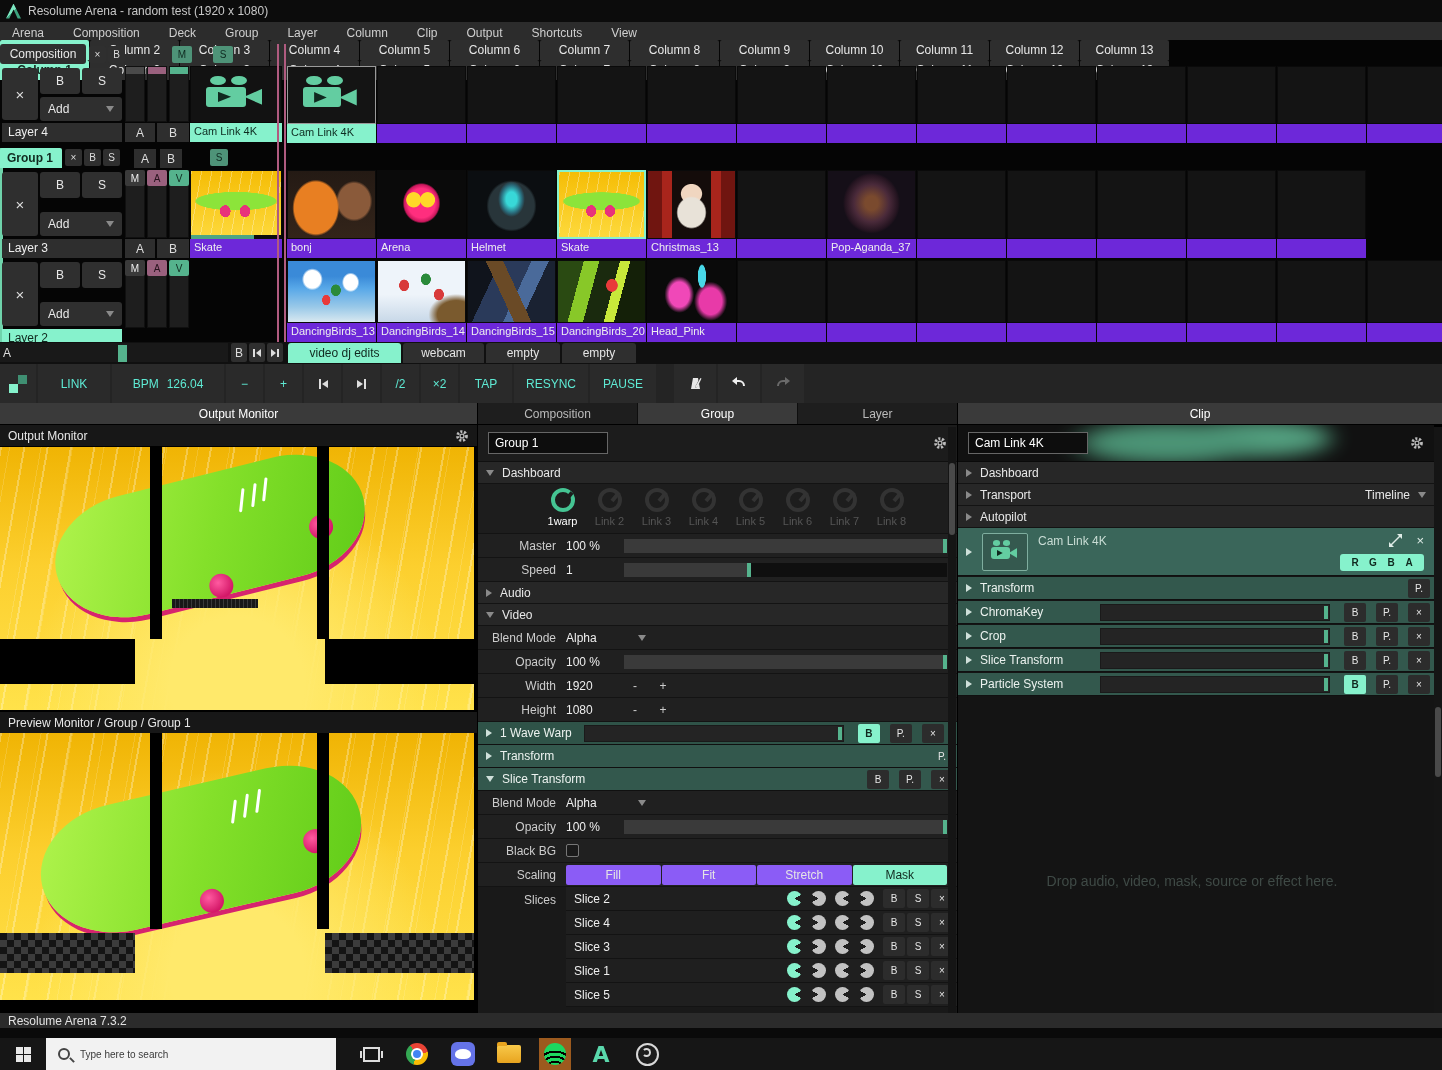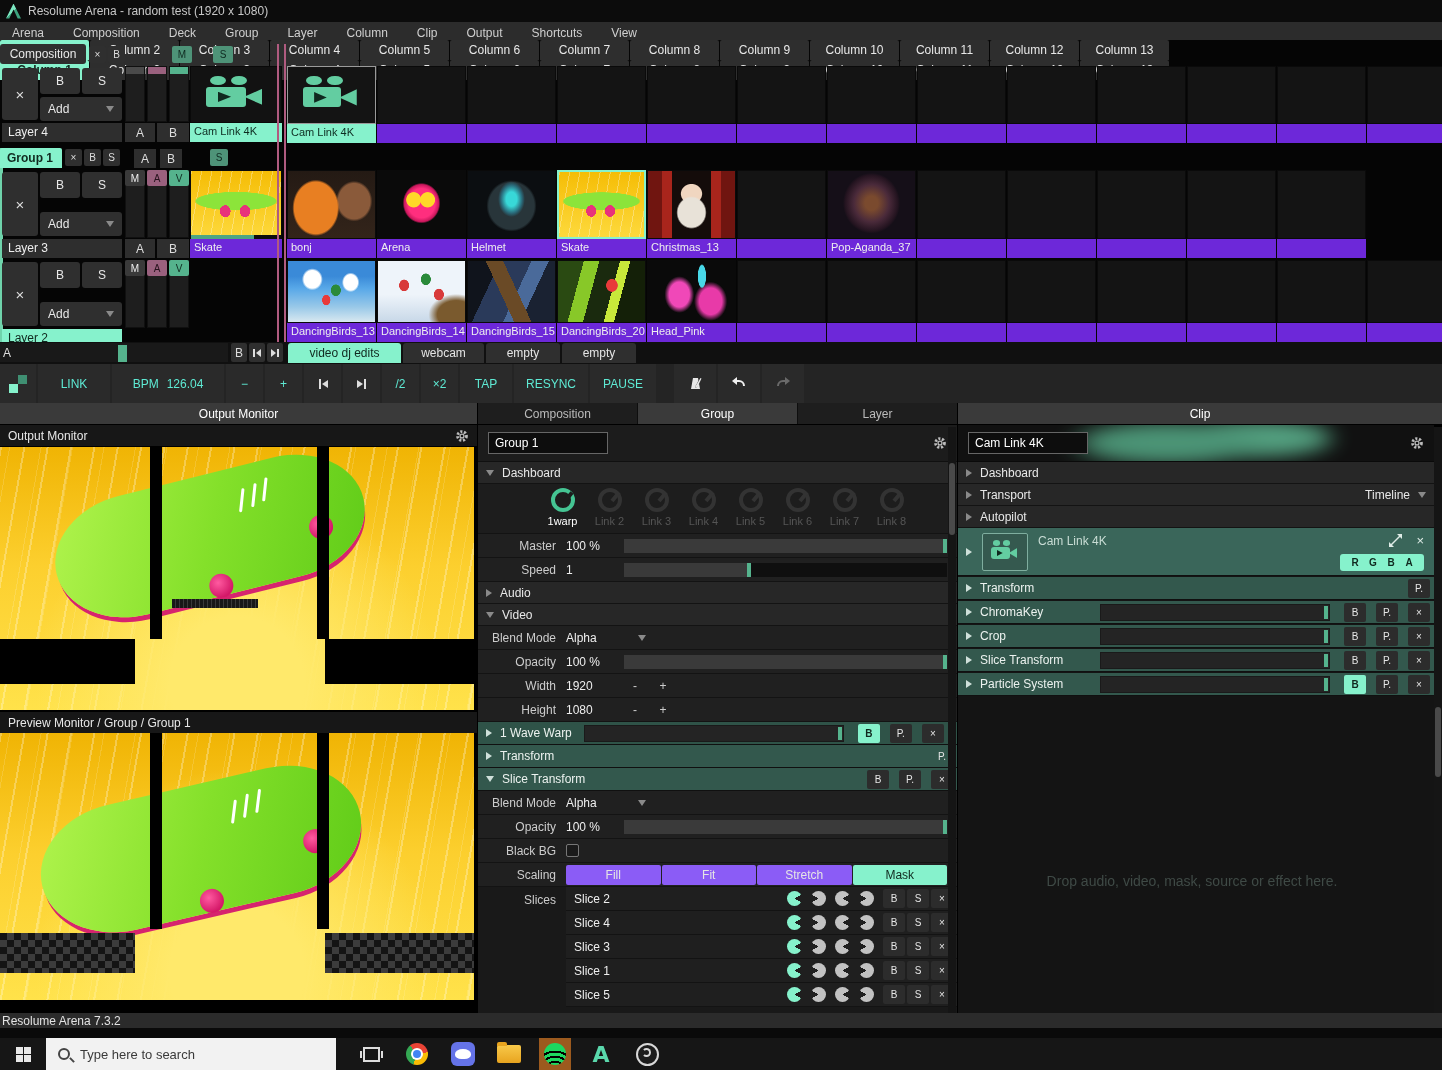--- a/index.html
+++ b/index.html
@@ -155,26 +155,26 @@
 
   
   .srcblock { display:flex; align-items:center; height:48px; background:#3a665a; border-bottom:1px solid #101010; gap:10px; padding:0 8px; }
   .srcthumb { width:46px; height:38px; border:1px solid #7fae9f; border-radius:2px; position:relative; background:#35594f; }
   .rgba { display:flex; gap:0; background:#86f2cc; border-radius:3px; height:17px; align-items:center; padding:0 6px; }
   .rgba span { color:#10291f; font-size:10px; font-weight:bold; width:18px; text-align:center; }
   .blurblob { position:absolute; left:95px; top:-6px; width:290px; height:48px; background:radial-gradient(50% 70% at 40% 50%, #4f9c7c 0 50%, transparent 75%), radial-gradient(40% 60% at 70% 40%, #57a886 0 55%, transparent 75%); filter:blur(9px); opacity:.95; }
   .drophint { position:absolute; left:0; right:8px; top:448px; text-align:center; color:#3f4a46; font-size:14px; }
 
   
-  #statusbar { left:0; top:1013px; width:1442px; height:15px; background:#2b2b2b; display:flex; align-items:center; padding-left:2px; color:#e2e2e2; }
+  #statusbar { left:0; top:1013px; width:1442px; height:15px; background:#2b2b2b; display:flex; align-items:center; padding-left:8px; color:#e2e2e2; }
   #taskbar { left:0; top:1038px; width:1442px; height:32px; background:#161616; display:flex; align-items:center; }
   .tbbtn { width:46px; height:32px; display:flex; align-items:center; justify-content:center; }
   .winlogo { width:15px; height:15px; display:grid; grid-template-columns:7px 7px; grid-template-rows:7px 7px; gap:1px; }
   .winlogo i { background:#e8e8e8; }
-  #searchbox { width:290px; height:32px; background:#f2f2f2; display:flex; align-items:center; gap:10px; padding-left:12px; color:#3a3a3a; font-size:13px; }
+  #searchbox { width:290px; height:32px; background:#f2f2f2; display:flex; align-items:center; gap:10px; padding-left:12px; color:#3a3a3a; font-size:10px; }
   .mag { width:12px; height:12px; border:2px solid #444; border-radius:50%; position:relative; }
   .mag::after { content:""; position:absolute; left:9px; top:9px; width:6px; height:2px; background:#444; transform:rotate(45deg); }
   .tvicon { width:17px; height:15px; border:2px solid #ddd; position:relative; }
   .tvicon::before { content:""; position:absolute; left:-5px; top:2px; width:2px; height:7px; background:#ddd; }
   .tvicon::after { content:""; position:absolute; right:-5px; top:2px; width:2px; height:7px; background:#ddd; }
   .chrome { width:22px; height:22px; border-radius:50%; background:conic-gradient(from -40deg, #ea4335 0 120deg, #fbbc05 0 240deg, #34a853 0 360deg); position:relative; }
   .chrome i { position:absolute; left:5px; top:5px; width:12px; height:12px; border-radius:50%; background:#fff; }
   .chrome i::after { content:""; position:absolute; left:2px; top:2px; width:8px; height:8px; border-radius:50%; background:#4285f4; }
   .discord { width:24px; height:24px; border-radius:6px; background:#6573e8; position:relative; }
   .discord i { position:absolute; left:4px; top:7px; width:16px; height:10px; background:#fff; border-radius:50% 50% 40% 40%; }

